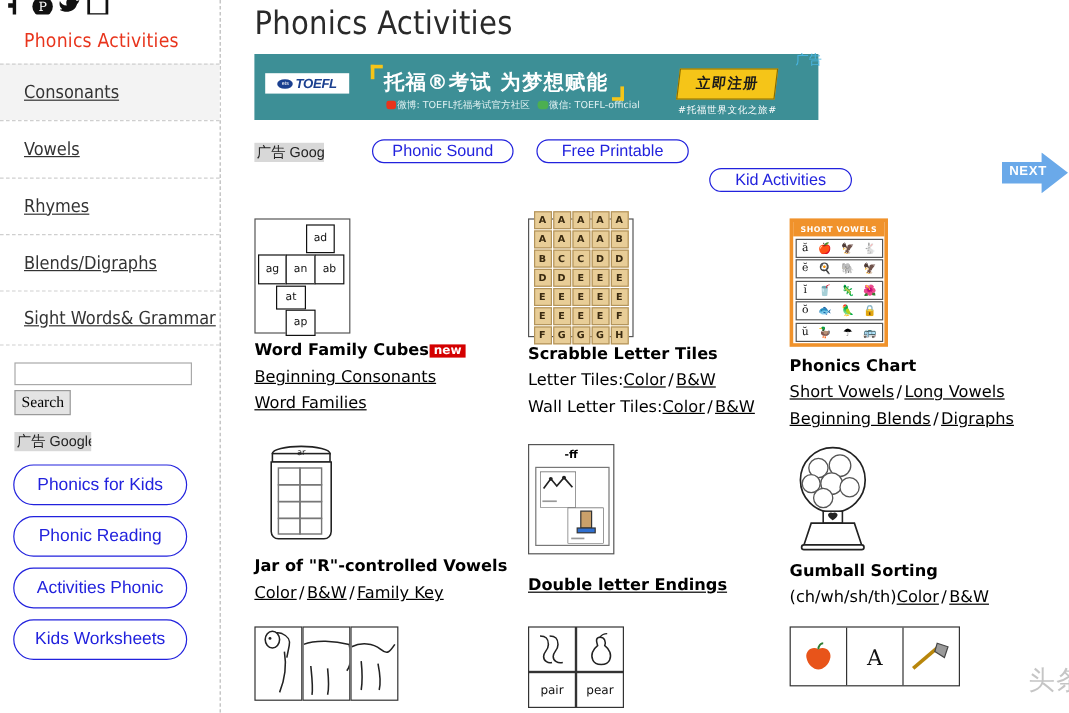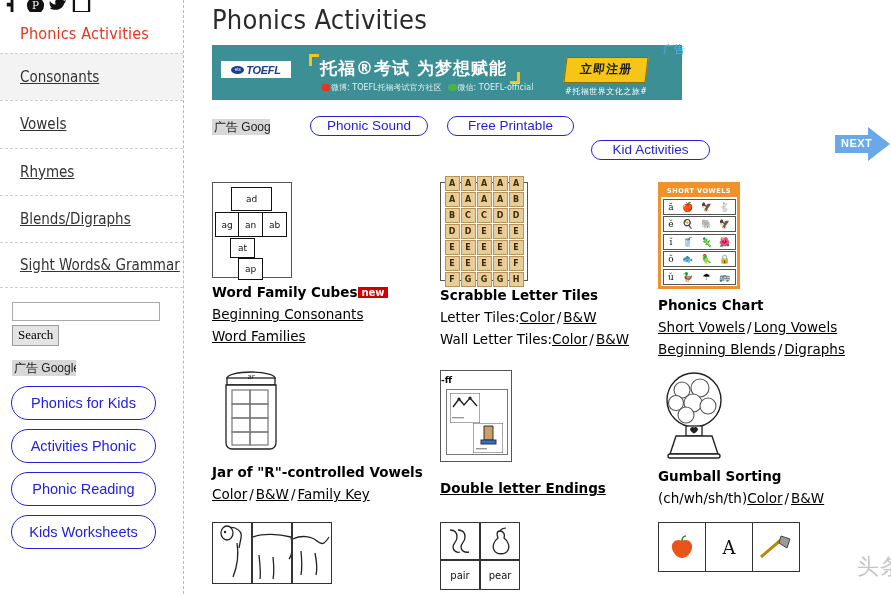--- a/index.html
+++ b/index.html
@@ -283,22 +283,22 @@
 
     <div class="search-wrap">
       <input class="search-box" type="text" value="" placeholder="" style="">
       <button class="search-btn">Search</button>
     </div>
 
     <div class="ad-tag">广告 Google</div>
 
     <div class="pill-col">
       <div class="pill-btn">Phonics for Kids</div>
+      <div class="pill-btn">Phonic Reading</div>
       <div class="pill-btn">Activities Phonic</div>
-      <div class="pill-btn">Phonic Reading</div>
       <div class="pill-btn">Kids Worksheets</div>
     </div>
   </div>
 
   <div id="main">
 
     <div class="page-title">Phonics Activities</div>
 
     <div class="banner-wrap">
       <div class="banner">
@@ -334,21 +334,21 @@
       </div>
     </div>
 
     <div class="grid">
 
       <div class="grid-row">
 
         <div class="col">
           <div class="thumb-box" style="width:80px;height:96px;">
             <div class="cube-net" style="width:74px;height:90px;">
-              <div class="cf" style="left:16px;top:2px;width:41px;height:24px;line-height:23px;">ad</div>
+              <div class="cf" style="left:40px;top:2px;width:24px;height:24px;line-height:23px;">ad</div>
               <div class="cf" style="left:0px;top:27px;width:24px;height:25px;line-height:24px;">ag</div>
               <div class="cf" style="left:23px;top:27px;width:25px;height:25px;line-height:24px;">an</div>
               <div class="cf" style="left:47px;top:27px;width:25px;height:25px;line-height:24px;">ab</div>
               <div class="cf" style="left:15px;top:53px;width:25px;height:20px;line-height:19px;">at</div>
               <div class="cf" style="left:23px;top:73px;width:25px;height:22px;line-height:21px;">ap</div>
             </div>
           </div>
           <div class="card-title">
             <span>Word Family Cubes</span><span class="badge-new">new</span>
           </div>
@@ -487,21 +487,21 @@
             </svg>
           </div>
           <div class="card-title">Jar of "R"-controlled Vowels</div>
           <div class="card-line">
             <a class="lnk">Color</a><span class="sep">/</span><a class="lnk">B&amp;W</a><span class="sep">/</span><a class="lnk">Family Key</a>
           </div>
         </div>
 
         <div class="col2">
           <div class="ff-box" style="width:72px;height:92px;">
-            <div style="font-size:9px;font-weight:bold;margin-top:4px;font-family:'DejaVu Sans',sans-serif;">-ff</div>
+            <div style="text-align:center;font-size:9px;font-weight:bold;margin-top:4px;font-family:'DejaVu Sans',sans-serif;">-ff</div>
             <div style="position:absolute;left:5px;top:18px;width:62px;height:66px;border:1px solid #777;"></div>
             <svg style="position:absolute;left:9px;top:22px;" width="30" height="30" viewBox="0 0 30 30">
               <rect x="0" y="0" width="30" height="30" fill="#fff" stroke="#555"></rect>
               <path d="M3 14 L9 6 L14 12 L20 5 L27 13" fill="none" stroke="#222" stroke-width="1.4"></path>
               <circle cx="9" cy="6" r="1.6" fill="#222"></circle>
                 <circle cx="20" cy="5" r="1.6" fill="#222"></circle>
               <rect x="2" y="24" width="12" height="1.4" fill="#999"></rect>
             </svg>
             <svg style="position:absolute;left:32px;top:52px;" width="30" height="30" viewBox="0 0 30 30">
               <rect x="0" y="0" width="30" height="30" fill="#fff" stroke="#555"></rect>

